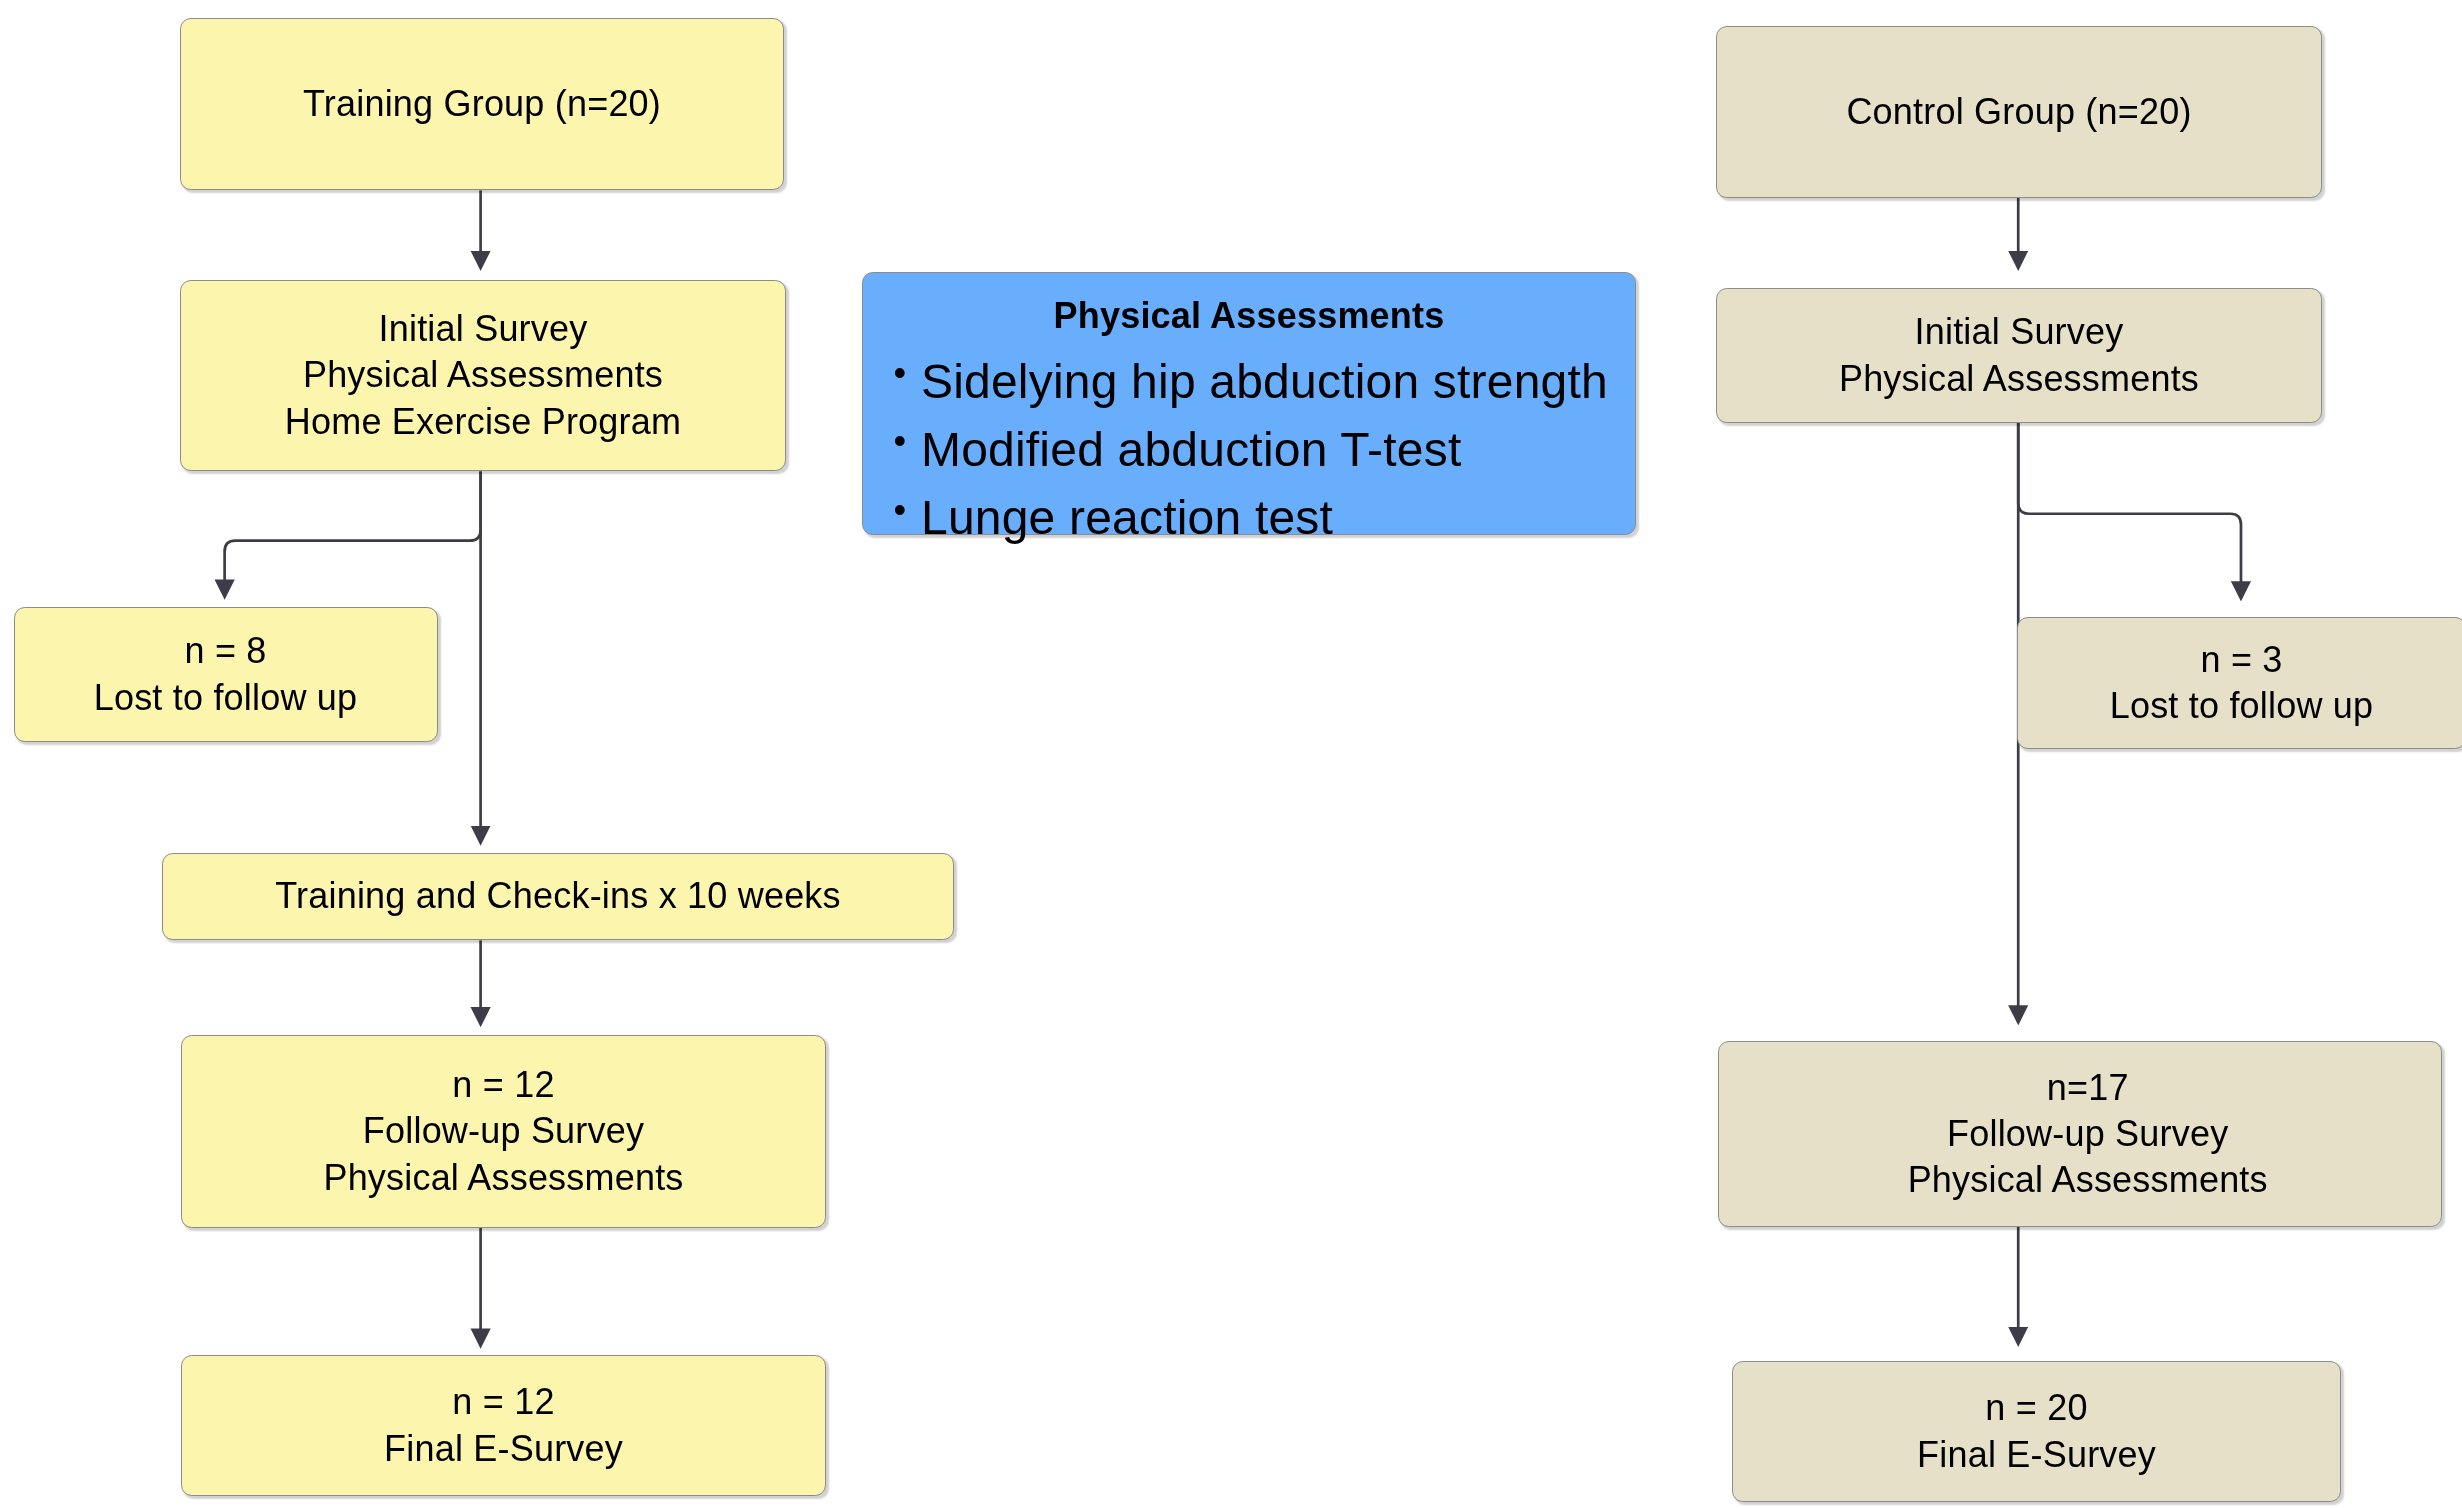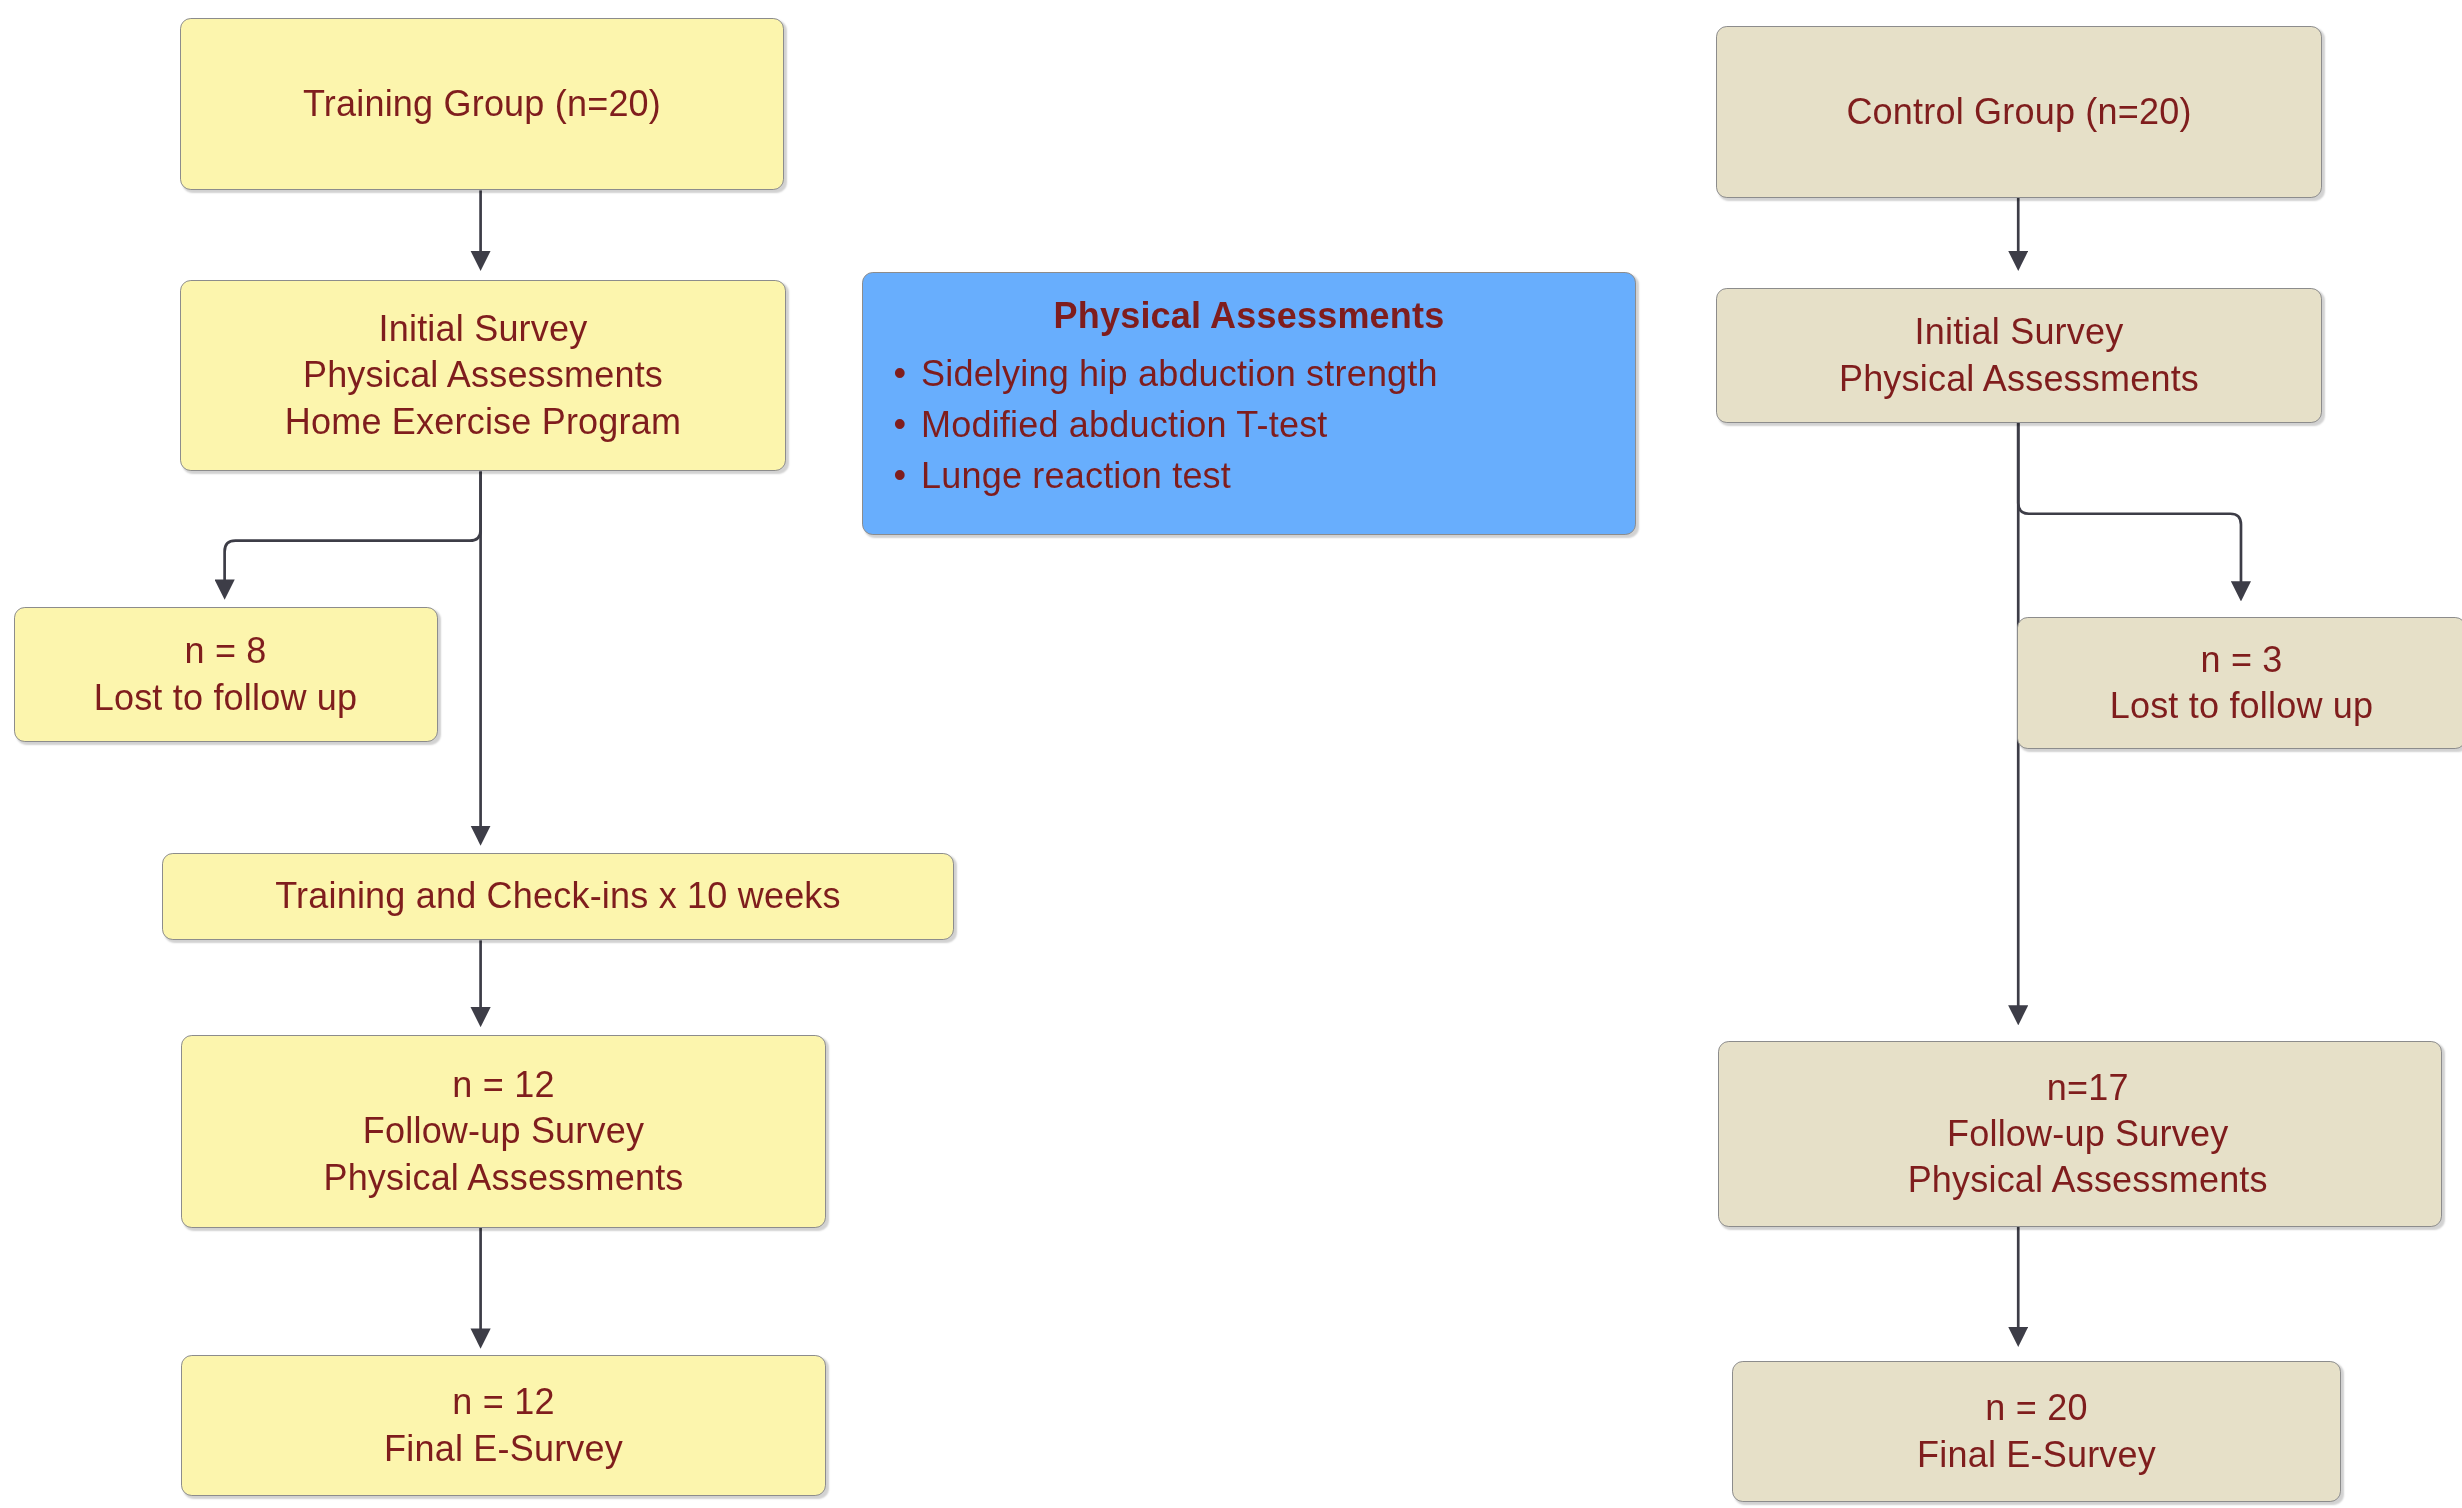--- a/index.html
+++ b/index.html
@@ -28,21 +28,21 @@
   .node {
     position: absolute;
     box-sizing: border-box;
     border: 1.8px solid #8c8c8c;
     border-radius: 10.8px;
     display: flex;
     flex-direction: column;
     align-items: center;
     justify-content: center;
     text-align: center;
-    color: #7f1d1d;
+    color: #000000;
     font-size: 36px;
     line-height: 1.28;
     letter-spacing: 0.2px;
     box-shadow: 2.7px 2.7px 1.8px rgba(0,0,0,0.18);
     padding: 5.4px 12.6px;
   }
   .node.training { background: #fcf5ad; }
   .node.control  { background: #e6e0c8; margin-top: 8px; }
   .node.info     { background: #68aefd; }
 
@@ -59,21 +59,21 @@
     font-size: 36px;
     margin-bottom: 9px;
   }
   .info-list {
     margin: 0;
     padding: 0;
     list-style: none;
     text-align: left;
   }
   .info-list li {
-    font-size: 36px;
+    font-size: 48px;
     line-height: 1.42;
     position: relative;
     padding-left: 31px;
     white-space: nowrap;
   }
   .info-list li::before {
     content: "\2022";
     position: absolute;
     left: 3.6px;
     top: -0.9px;

